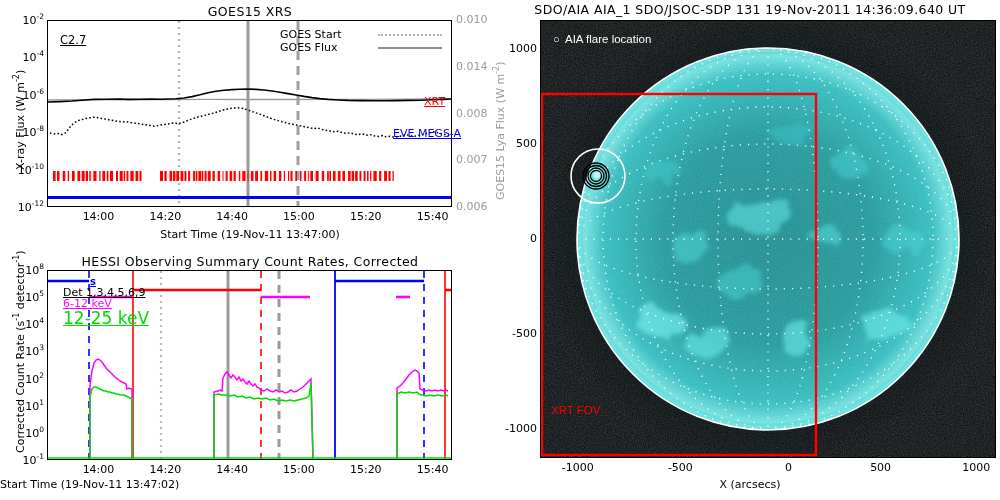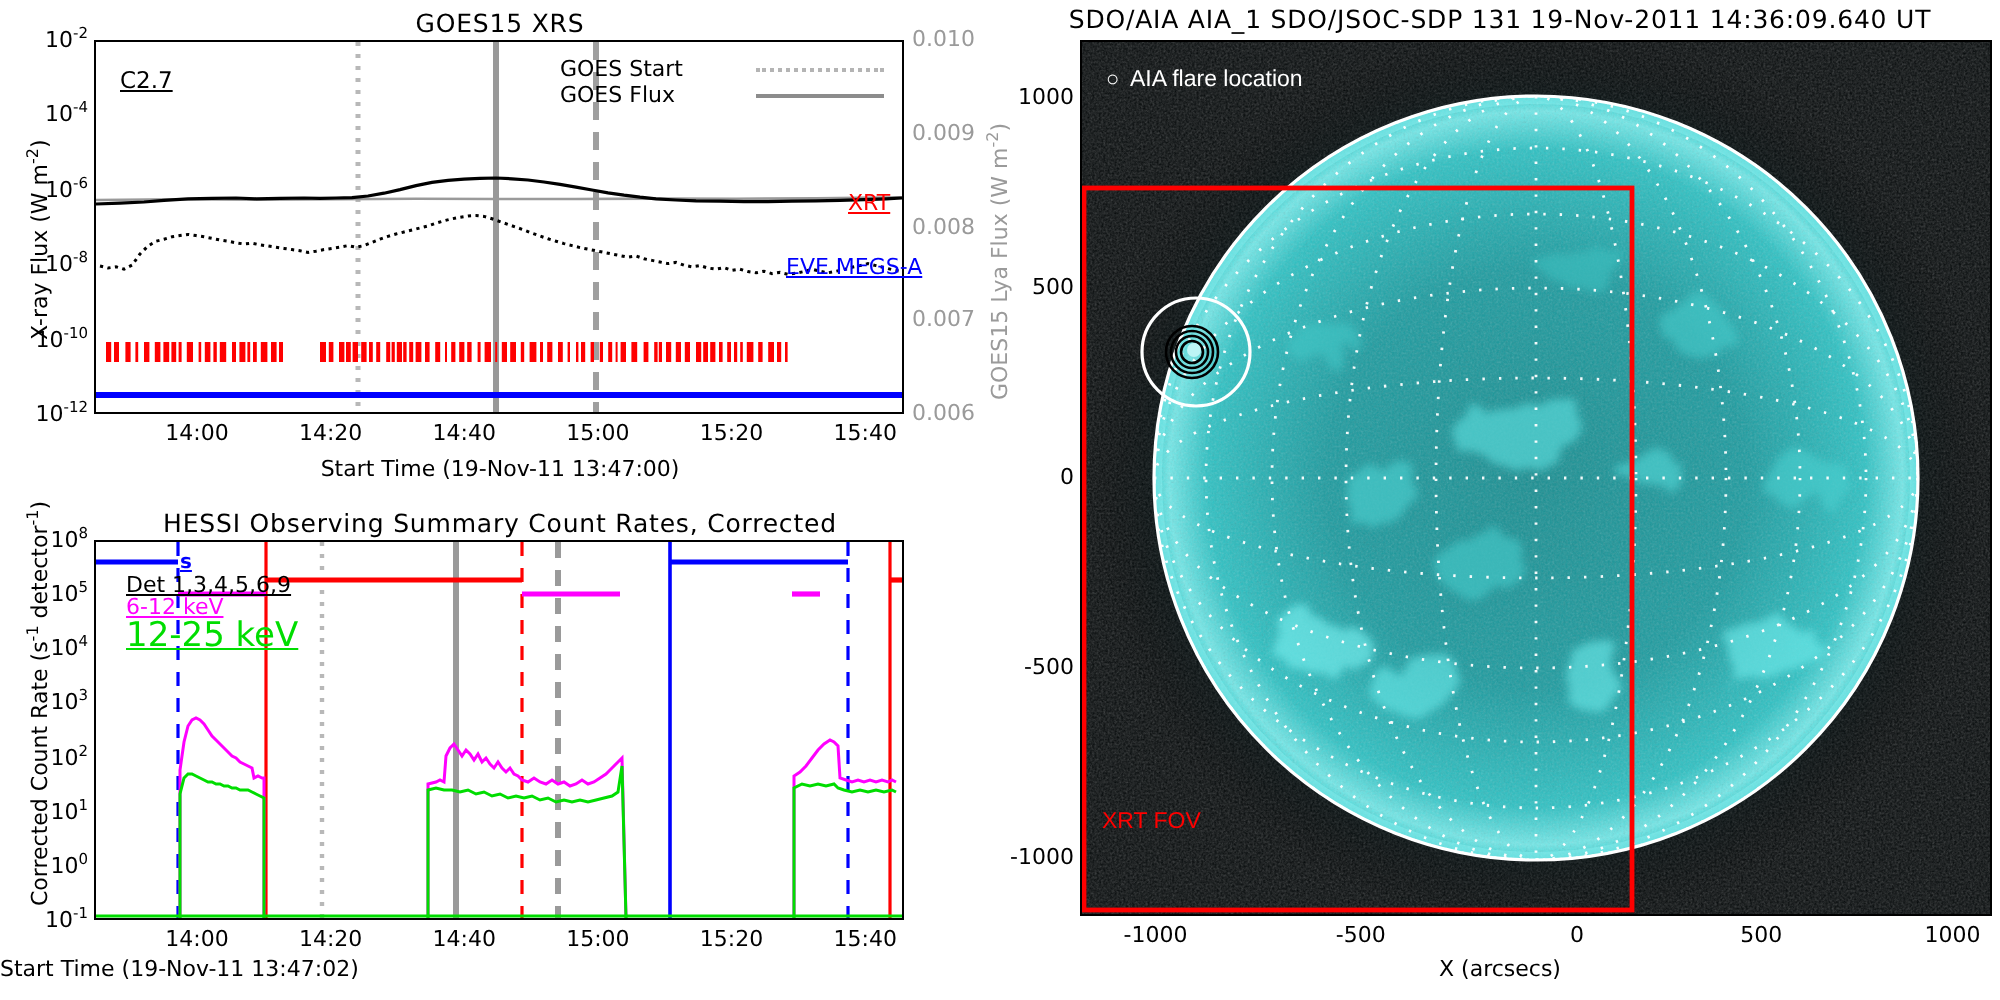--- a/index.html
+++ b/index.html
@@ -50,21 +50,21 @@
         <div class="tick-txt" style="left: -4px; top: 12px; width: 48px; text-align: right;">10<sup style="font-size:7.5px">-2</sup></div>
         <div class="tick-txt" style="left: -4px; top: 49.4px; width: 48px; text-align: right;">10<sup style="font-size:7.5px">-4</sup></div>
         <div class="tick-txt" style="left: -4px; top: 86.8px; width: 48px; text-align: right;">10<sup style="font-size:7.5px">-6</sup></div>
         <div class="tick-txt" style="left: -4px; top: 124.2px; width: 48px; text-align: right;">10<sup style="font-size:7.5px">-8</sup></div>
         <div class="tick-txt" style="left: -4px; top: 161.6px; width: 48px; text-align: right;">10<sup style="font-size:7.5px">-10</sup></div>
         <div class="tick-txt" style="left: -4px; top: 199px; width: 48px; text-align: right;">10<sup style="font-size:7.5px">-12</sup></div>
       </div>
 
     <div id="goes-yticks-right">
         <div class="tick-txt grey" style="left: 456px; top: 13px;">0.010</div>
-        <div class="tick-txt grey" style="left: 456px; top: 59.75px;">0.009</div>
+        <div class="tick-txt grey" style="left: 456px; top: 59.75px;">0.014</div>
         <div class="tick-txt grey" style="left: 456px; top: 106.5px;">0.008</div>
         <div class="tick-txt grey" style="left: 456px; top: 153.25px;">0.007</div>
         <div class="tick-txt grey" style="left: 456px; top: 200px;">0.006</div>
       </div>
 
     <div id="goes-xticks">
         <div class="tick-txt" style="left: 66.335px; top: 210px; width: 48px; text-align: right;">14:00</div>
         <div class="tick-txt" style="left: 133.16px; top: 210px; width: 48px; text-align: right;">14:20</div>
         <div class="tick-txt" style="left: 199.985px; top: 210px; width: 48px; text-align: right;">14:40</div>
         <div class="tick-txt" style="left: 266.81px; top: 210px; width: 48px; text-align: right;">15:00</div>

